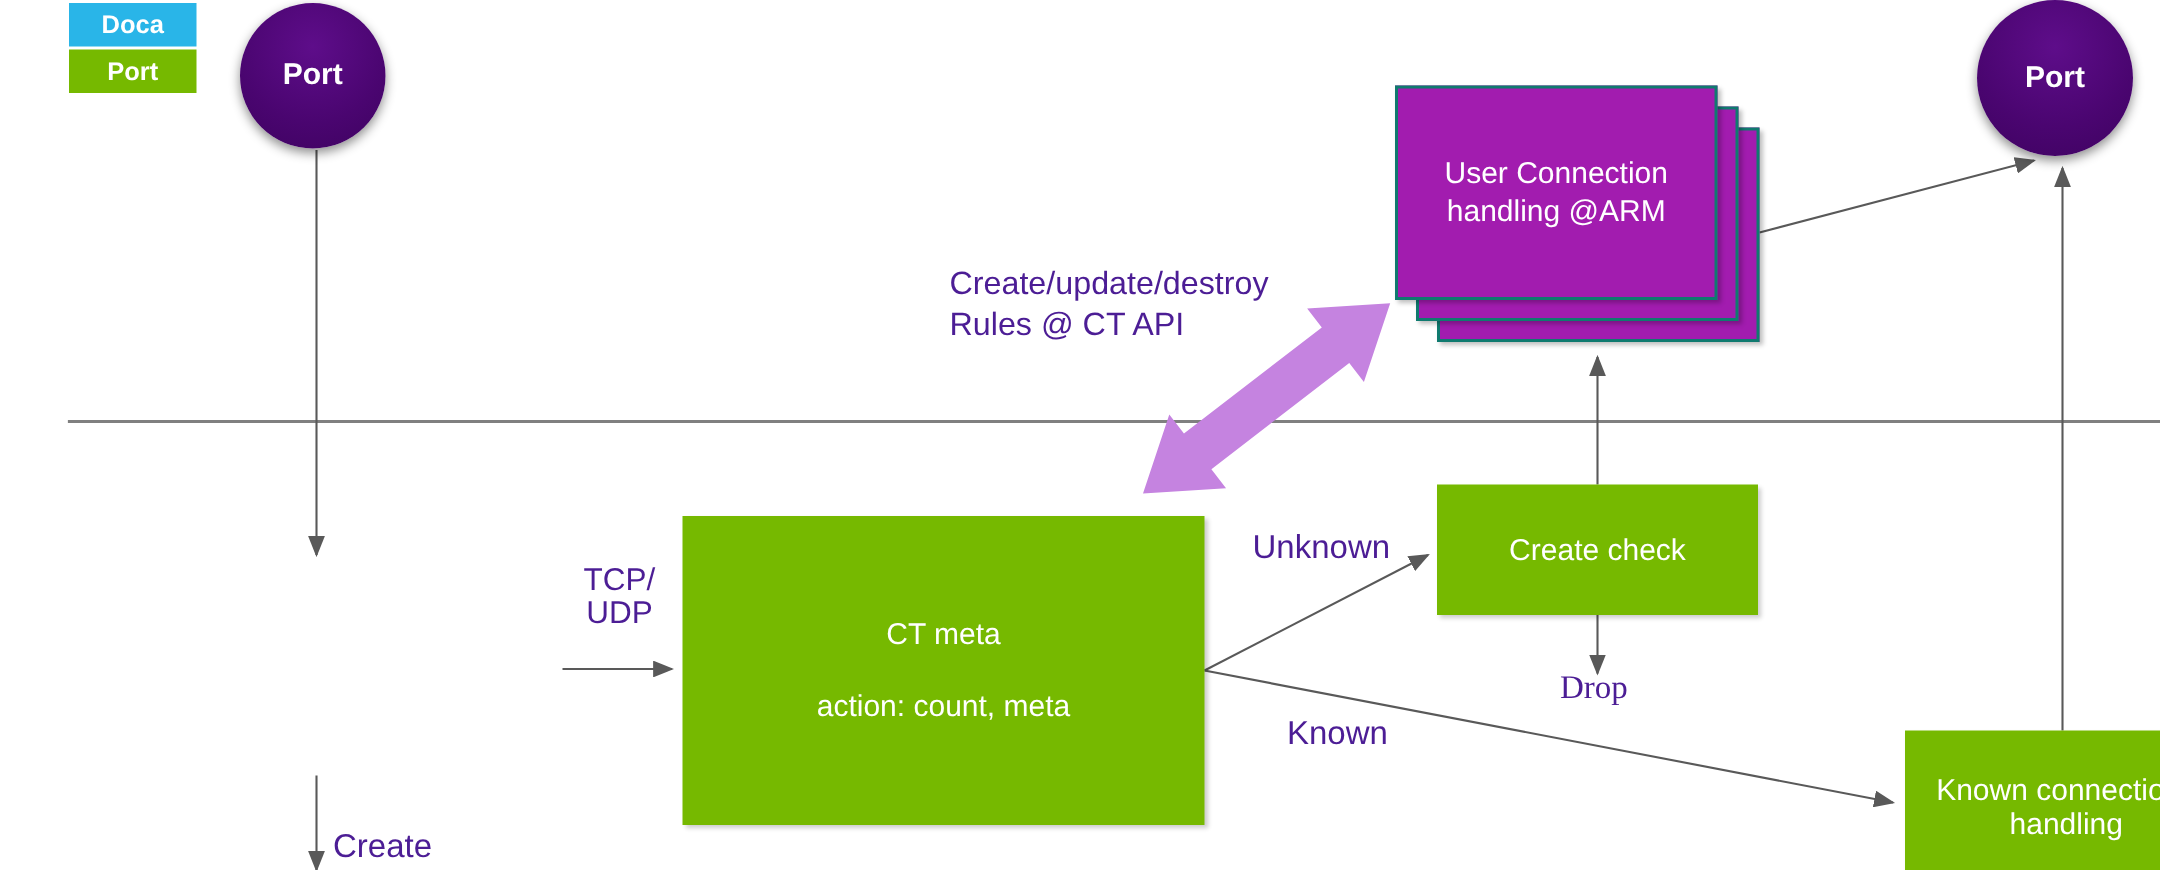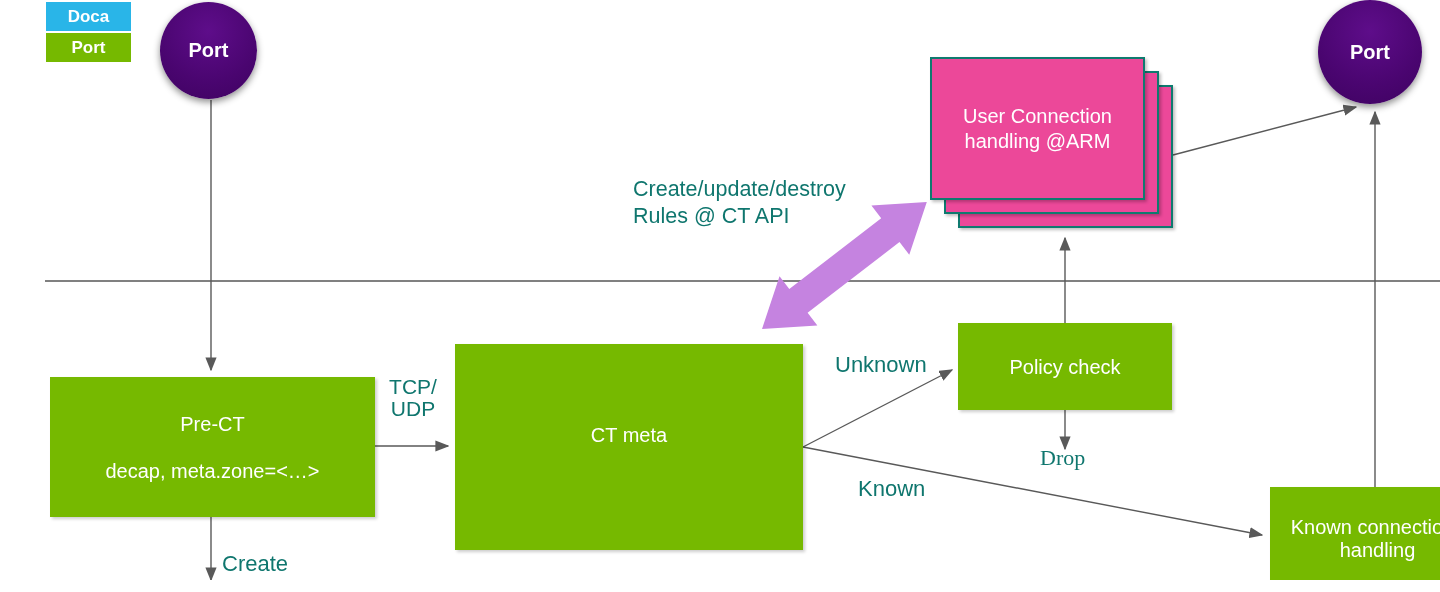--- a/index.html
+++ b/index.html
@@ -23,21 +23,21 @@
     position:absolute;border-radius:50%;color:#ffffff;font-size:20px;
     display:flex;align-items:center;justify-content:center;
     background:radial-gradient(circle at 50% 30%, #5e0d8a 0%, #4a0570 60%, #3e0260 100%);
     box-shadow:0 3px 7px rgba(0,0,0,0.45);
     font-weight:bold;
   }
   .port-left{left:115px;top:2px;width:97px;height:97px;}
   .port-right{left:1273px;top:0px;width:104px;height:104px;}
   
   .card{
-    position:absolute;width:215px;height:143px;background:#ec4899;
+    position:absolute;width:215px;height:143px;background:#a21caf;
     border:2.5px solid #0F7A6F;box-sizing:border-box;
     box-shadow:2px 2px 3px rgba(0,0,0,0.25);
   }
   .card.back{left:913px;top:85px;}
   .card.mid{left:899px;top:71px;}
   .card.front{left:885px;top:57px;display:flex;align-items:center;justify-content:center;}
   .card-title{color:#ffffff;font-size:20px;line-height:25px;text-align:center;white-space:pre-line;}
   
   .gbox{
     position:absolute;background:#76B900;color:#ffffff;box-sizing:border-box;
@@ -49,21 +49,21 @@
   .gbox.policy{left:913px;top:323px;width:214px;height:87px;}
   .gbox.known{left:1225px;top:487px;width:215px;height:103px;}
   .btitle{font-size:20px;line-height:24px;text-align:center;}
   .pre-ct .btitle{margin-bottom:23px;}
   .ct-pipe .btitle{margin-bottom:24px;}
   .bdetail{font-size:20px;line-height:24px;text-align:center;}
   .bline{font-size:20px;line-height:24px;text-align:center;}
   .bline.dark{color:#1f1f1f;}
   .multiline{white-space:pre-line;line-height:23px;}
   
-  .lbl{position:absolute;color:#0f766e;}
+  .lbl{position:absolute;color:#4c1d95;}
   .lbl-create{left:588px;top:176px;font-size:21.5px;line-height:27px;white-space:pre-line;}
   .lbl-tcpudp{left:333px;top:376px;width:70px;font-size:21px;line-height:22px;text-align:center;white-space:pre-line;}
   .lbl-unknown{left:790px;top:352px;font-size:22px;}
   .lbl-known{left:813px;top:476px;font-size:22px;}
   .lbl-drop{left:995px;top:445px;font-size:22px;font-family:Liberation Serif, serif;}
   .lbl-kernel{left:177px;top:551px;font-size:22px;}
 </style>
 </head>
 <body>
 
@@ -98,31 +98,28 @@
     <span>Port</span>
   </div>
 
   <div class="card back"></div>
   <div class="card mid"></div>
   <div class="card front">
     <div class="card-title">User Connection
 handling @ARM</div>
   </div>
 
-  <div class="gbox pre-ct">
-    <div class="btitle">Pre-CT</div>
-    <div class="bdetail">decap, meta.zone=&lt;…&gt;</div>
-  </div>
 
   <div class="gbox ct-pipe">
     <div class="btitle">CT meta</div>
+    <div class="bline">action: count, meta</div>
   </div>
 
   <div class="gbox policy">
-    <div class="btitle">Policy check</div>
+    <div class="btitle">Create check</div>
   </div>
 
   <div class="gbox known">
     <div class="btitle multiline">Known connections
 handling</div>
   </div>
 
   <div class="lbl lbl-create">Create/update/destroy
 Rules @ CT API</div>
   <div class="lbl lbl-tcpudp">TCP/

